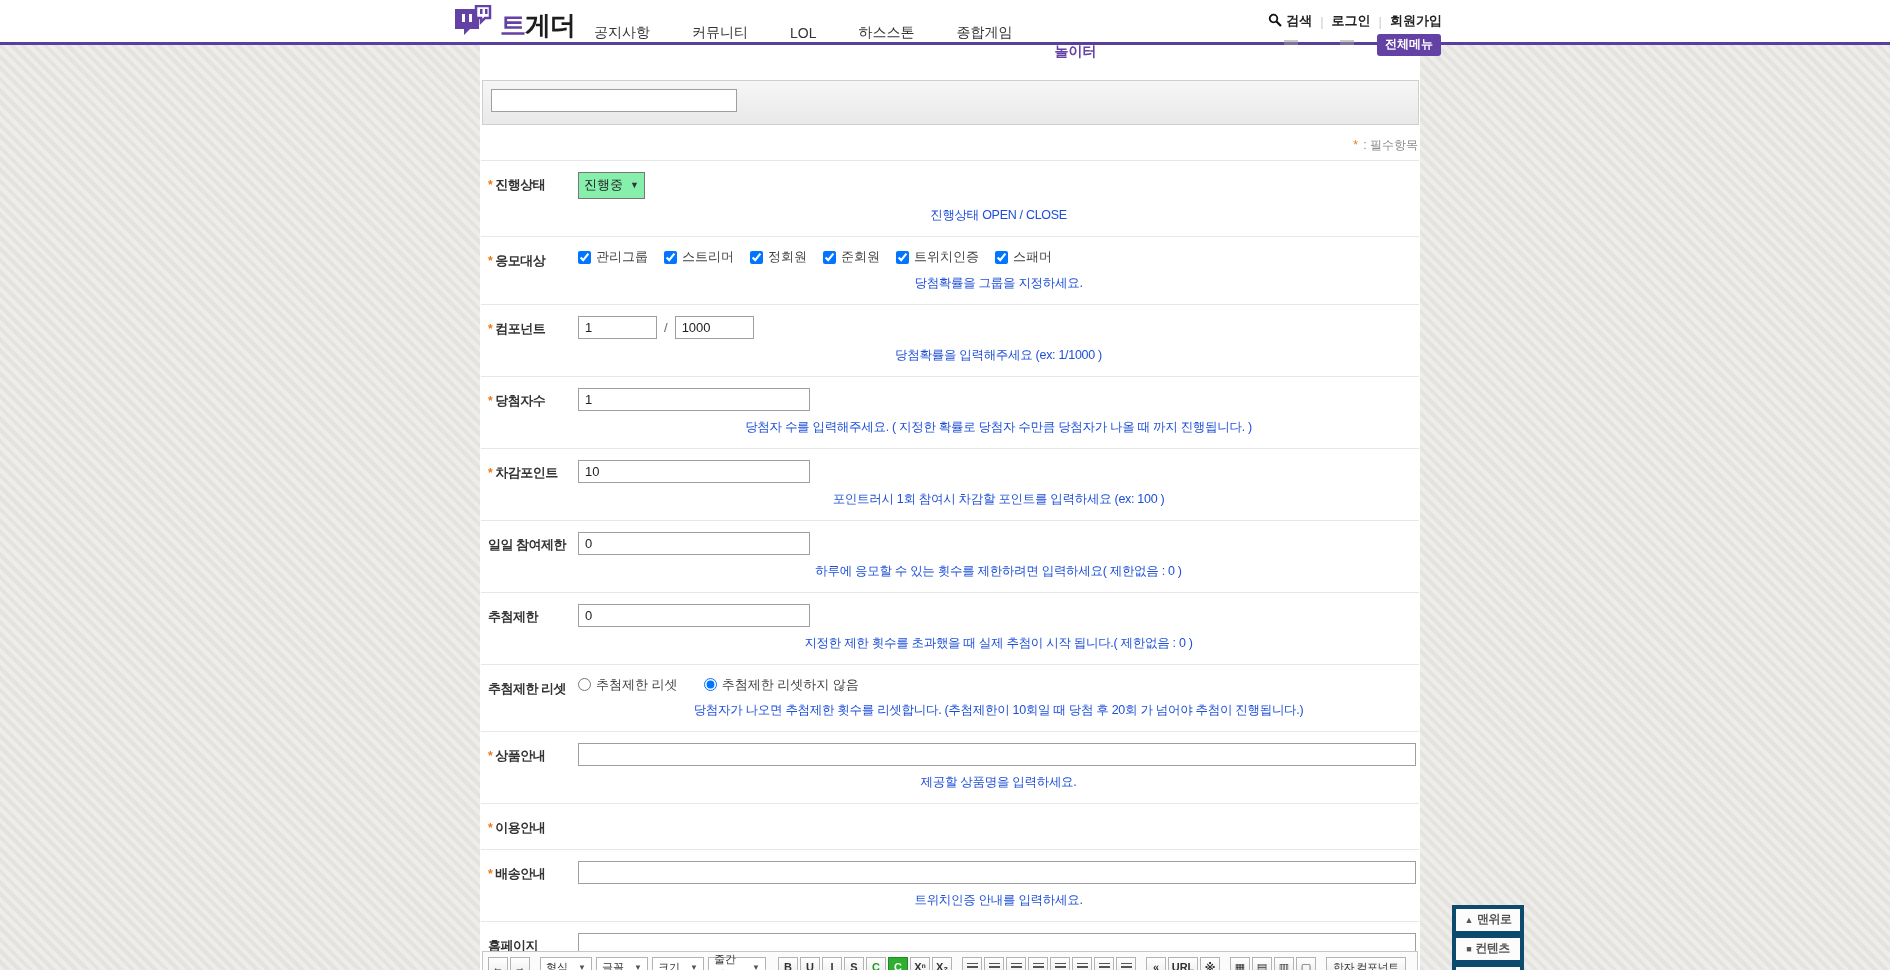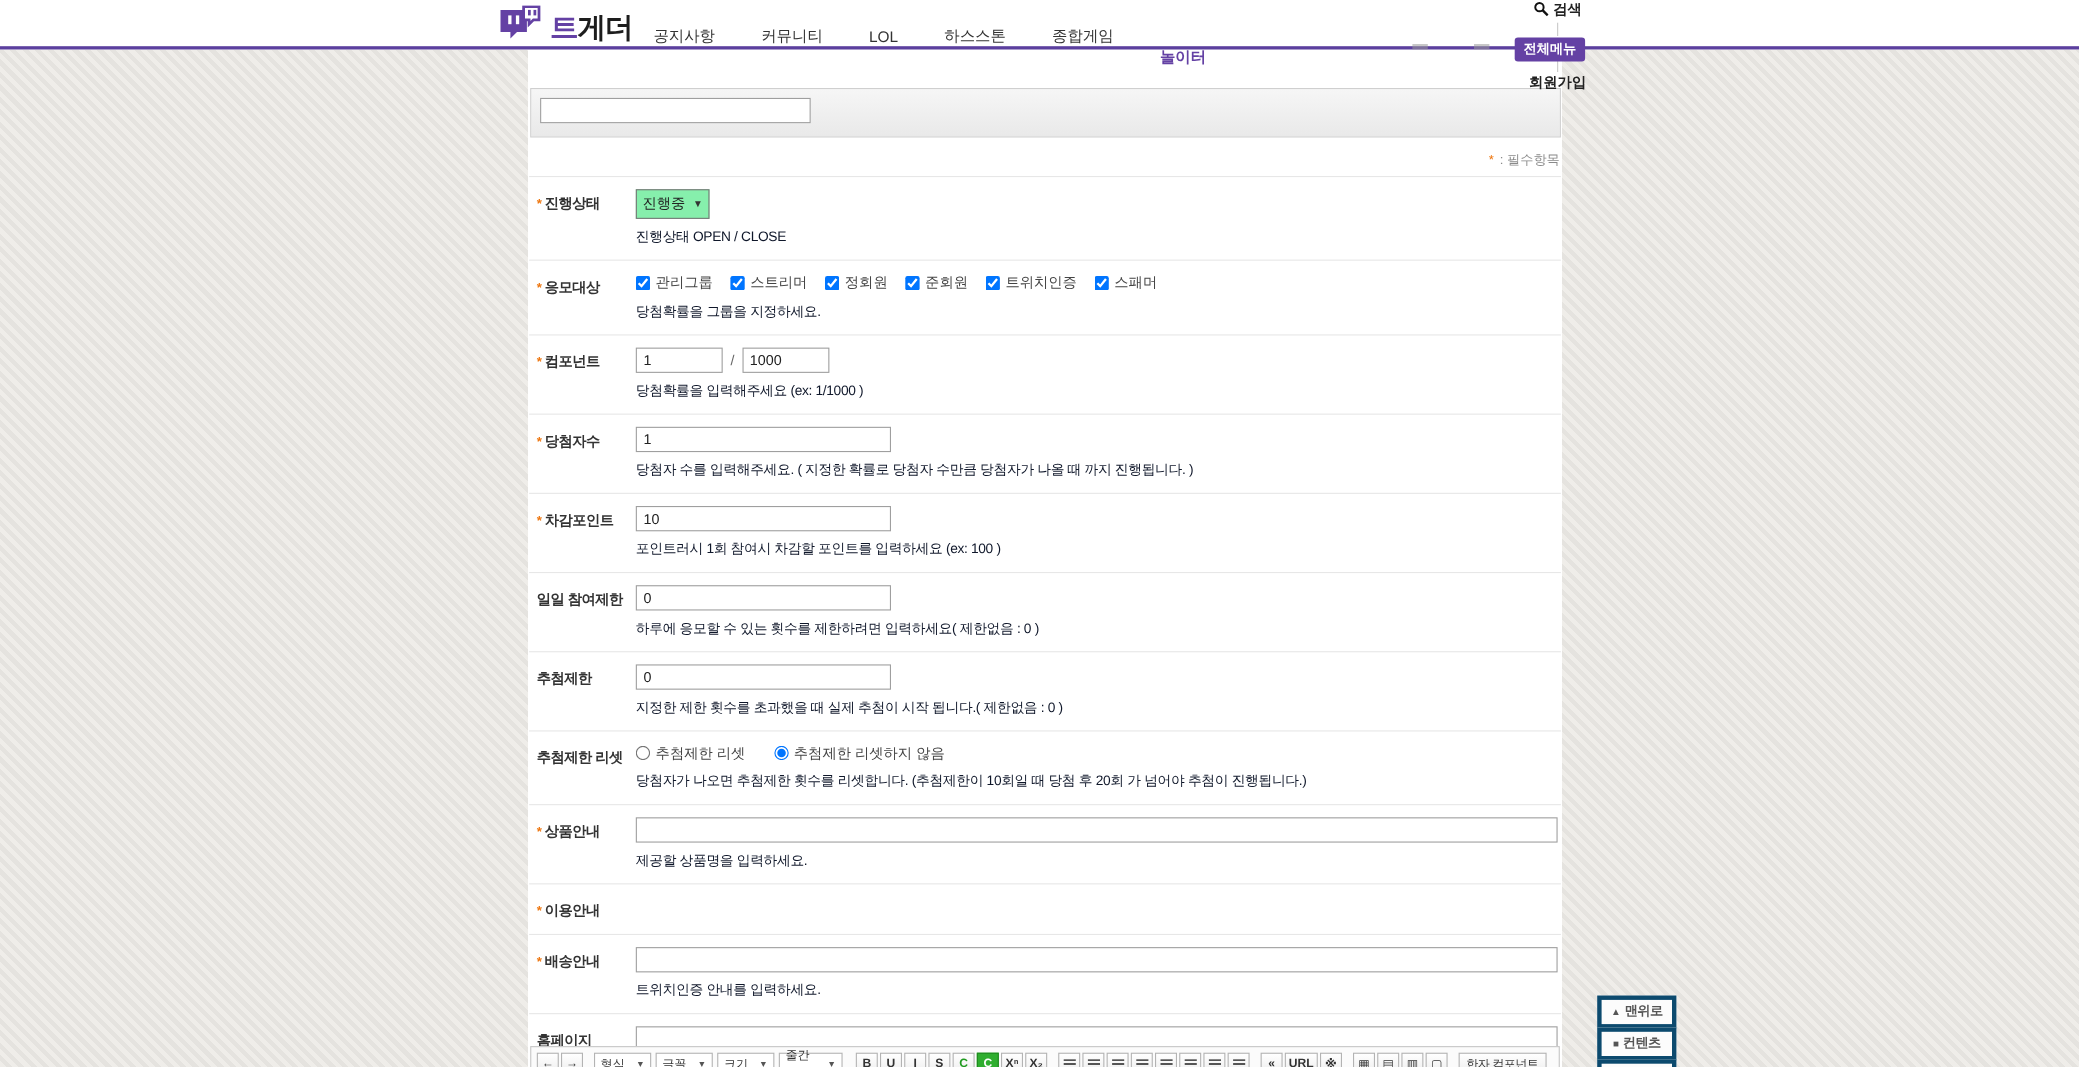--- a/index.html
+++ b/index.html
@@ -12,41 +12,41 @@
   header { position:absolute; top:0; left:0; width:1890px; height:45px; background:#fff;
     border-bottom:3px solid #5b3f9e; z-index:5; }
   .logo { position:absolute; left:452px; top:5px; display:flex; align-items:center; cursor:pointer; }
   .brand { font-size:26px; font-weight:bold; letter-spacing:-1px; margin-left:6px; }
   .brand .b1 { color:#6441a4; }
   .brand .b2 { color:#1d1d1d; }
   nav { position:absolute; left:594px; top:12px; height:42px; display:flex; align-items:center; }
   nav .nav-item { font-size:14px; color:#333; margin-right:42px; cursor:pointer; white-space:nowrap; }
   nav .nav-item.active { color:#6441a4; font-weight:bold;margin-top:38px; }
   .user-links { position:absolute; right:448px; top:0; height:42px; display:flex; align-items:center;
-    font-size:13px; font-weight:bold; color:#222;flex-direction:column; }
+    font-size:13px; font-weight:bold; color:#222; }
   .user-links .sep { color:#ccc; margin:0 8px; font-weight:normal; }
   .user-links .ulink { cursor:pointer; display:flex; align-items:center; }
   .allmenu-badge { position:absolute; left:1377px; top:34px; background:#6441a4; color:#fff;
     font-size:12px; font-weight:bold; padding:2px 8px 3px; border-radius:3px; z-index:9; cursor:pointer; }
   .partial-icon { position:absolute; top:40px; height:5px; width:14px; background:#9a9a9a; opacity:.55; z-index:6; }
 
   
   .panel { position:absolute; left:480px; top:45px; width:940px; height:925px; background:#fff; z-index:2; }
   .title-box { margin:35px 1px 0 2px; height:45px; border:1px solid #cfcfcf;
     background:linear-gradient(#f6f6f6,#e9e9e9); padding:8px; }
   .title-box input { width:246px; height:27px; border:1px solid #b5b5b5; padding:2px 6px; font-size:13px; }
   .required-note { text-align:right; font-size:12px; color:#8a8a8a; margin:12px 2px 6px 0; }
   .required-note .req { color:#ee7711; margin-right:2px; }
   .form-rows { margin:0 1px; }
   .row { border-top:1px solid #e7e7e7; padding:11px 0 12px; display:flex; }
   .label-cell { width:97px; padding:4px 0 0 7px; font-size:13px; font-weight:bold; color:#333;
     flex-shrink:0; letter-spacing:-0.5px; }
   .star { color:#ee7711; font-size:12px; margin-right:3px; }
   .field-cell { flex:1; font-size:13px; color:#444; }
-  .hint { color:#0f172a; font-size:12.5px; margin-top:8px; letter-spacing:-0.3px; }
+  .hint { color:#1d4ed8; font-size:12.5px; margin-top:8px; letter-spacing:-0.3px;text-align:center; }
   input[type=text] { border:1px solid #9f9f9f; height:23px; padding:2px 6px; font-size:13px; color:#222;
     font-family:"Liberation Sans","DejaVu Sans",sans-serif; }
   .txt-s { width:232px; }
   .txt-w { width:838px; }
   .txt-f { width:79px; }
   input::placeholder { color:#bcbcbc; }
   .fr-sep { margin:0 7px; color:#666; }
   .select-box { display:inline-flex; align-items:center; border:1px solid #777; background:#86efac;
     padding:3px 5px 4px; font-size:13px; color:#222; cursor:pointer; }
   .select-box .arrow { font-size:9px; margin-left:7px; color:#333; }

